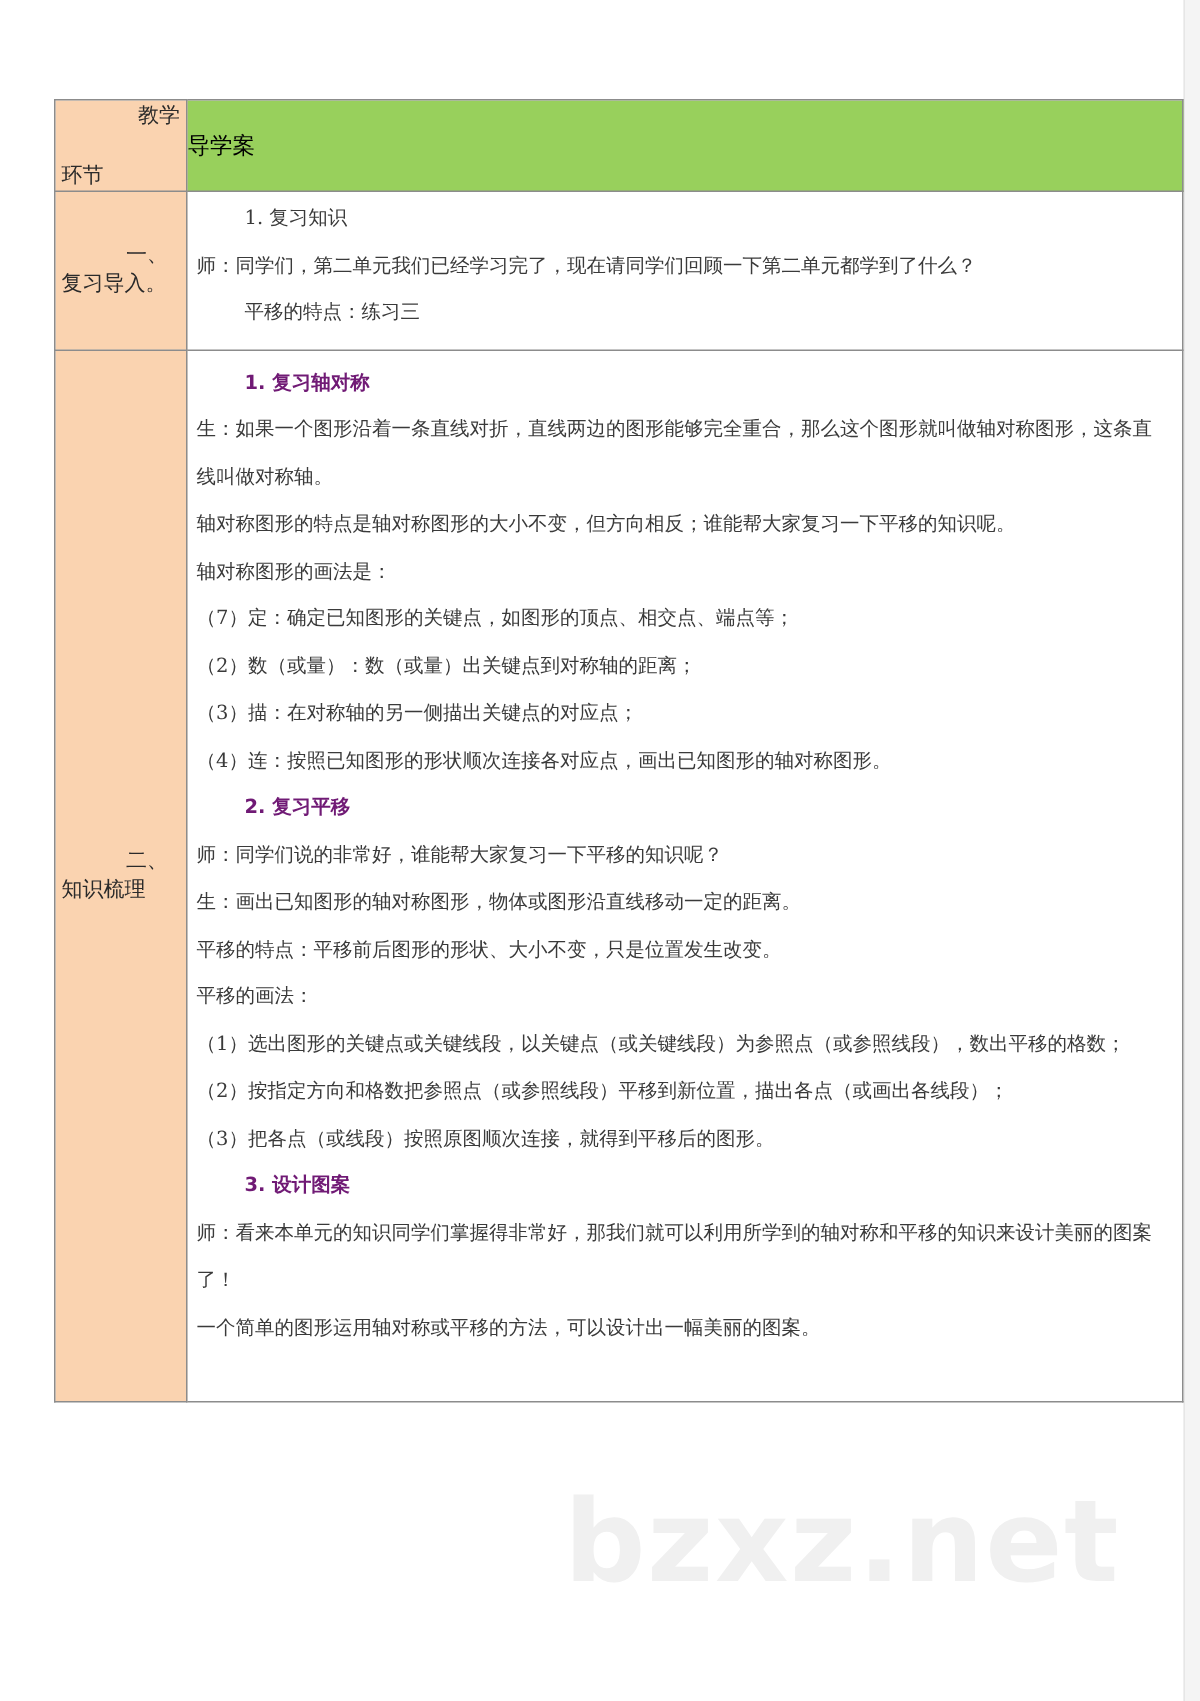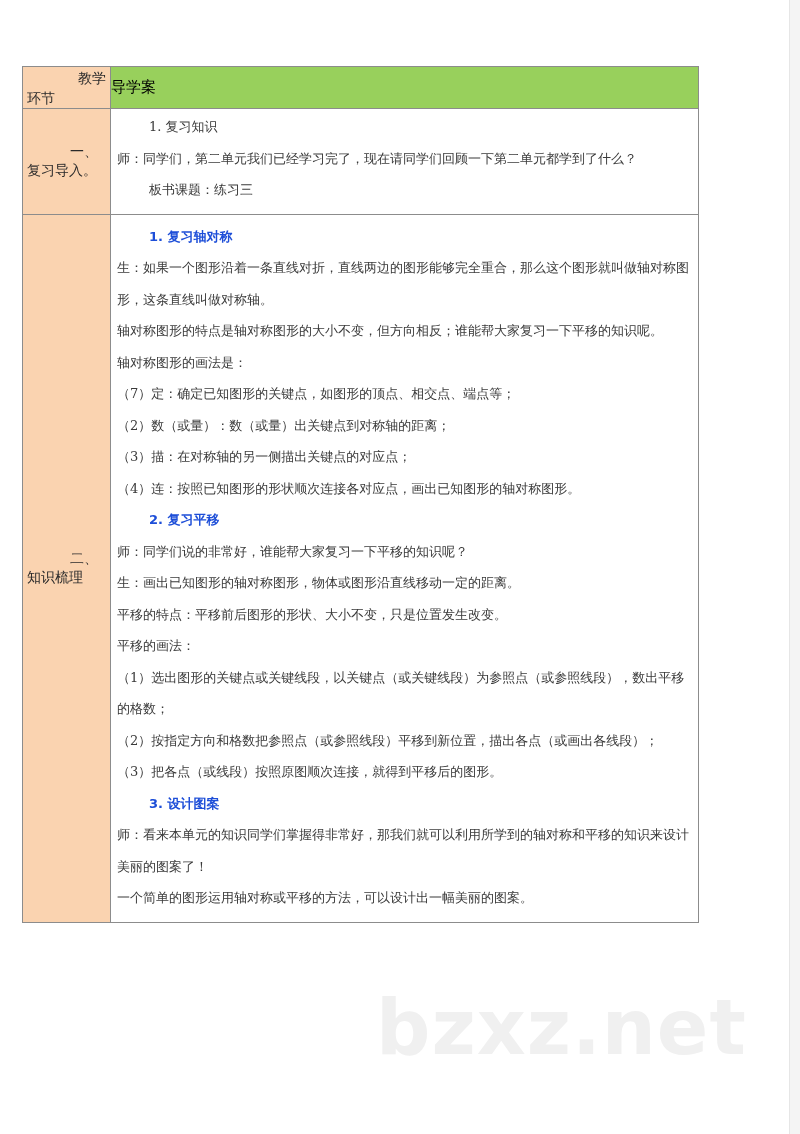--- a/index.html
+++ b/index.html
@@ -19,23 +19,23 @@
       position: absolute;
       top: 0;
       right: 0;
       width: 10px;
       height: 1134px;
       background: #f4f4f4;
       border-left: 1px solid #e6e6e6;
     }
     table.lesson {
       position: absolute;
-      left: 22px;
+      left: 36px;
       top: 66px;
-      width: 677px;
+      width: 753px;
       border-collapse: collapse;
       table-layout: fixed;
     }
     table.lesson td {
       border: 1px solid #8c8c8c;
       vertical-align: middle;
       padding: 0;
     }
     .col-left {
       width: 79px;
@@ -43,21 +43,21 @@
       font-family: "DejaVu Sans", "Liberation Sans", sans-serif;
       font-size: 14px;
       line-height: 20px;
       color: #2a2a2a;
       padding: 0 4px !important;
     }
     .header-left {
       height: 41px;
     }
     .header-left .l1 { text-align: right; display: block; }
-    .header-left .l2 { text-align: left; display: block; }
+    .header-left .l2 { text-align: left; display: block; margin-top: 20px; }
     .header-right {
       background: #98d05c;
       text-align: left;
       font-family: "DejaVu Sans", "Liberation Sans", sans-serif;
       font-size: 15px;
       color: #000000;
       height: 41px;
     }
     .sec-label .l1 { text-align: right; display: block; padding-right: 8px; }
     .sec-label .l2 { display: block; font-family: Liberation Serif, serif; }
@@ -71,21 +71,21 @@
     }
     .content p {
       margin: 0;
       word-break: break-all;
     }
     .content p.indent { padding-left: 32px; }
     .content p.heading {
       padding-left: 32px;
       font-family: "DejaVu Sans", "Liberation Sans", sans-serif;
       font-weight: bold;
-      color: #1d4ed8;
+      color: #701a75;
     }
     .watermark {
       position: absolute;
       left: 376px;
       top: 990px;
       font-family: "DejaVu Sans", "Liberation Sans", sans-serif;
       font-weight: bold;
       font-size: 76px;
       letter-spacing: 1px;
       color: #f0f0f0;
@@ -108,21 +108,21 @@
   </tr>
 
   <tr style="height:98px;">
     <td class="col-left sec-label">
       <span class="l1">一、</span>
       <span class="l2">复习导入。</span>
     </td>
     <td class="content" style="padding-top:2px !important;">
       <p class="indent">1. 复习知识</p>
       <p>师：同学们，第二单元我们已经学习完了，现在请同学们回顾一下第二单元都学到了什么？</p>
-      <p class="indent">板书课题：练习三</p>
+      <p class="indent">平移的特点：练习三</p>
     </td>
   </tr>
 
   <tr style="height:701px;">
     <td class="col-left sec-label">
       <span class="l1">二、</span>
       <span class="l2">知识梳理</span>
     </td>
     <td class="content">
       <p class="heading">1. 复习轴对称</p>

